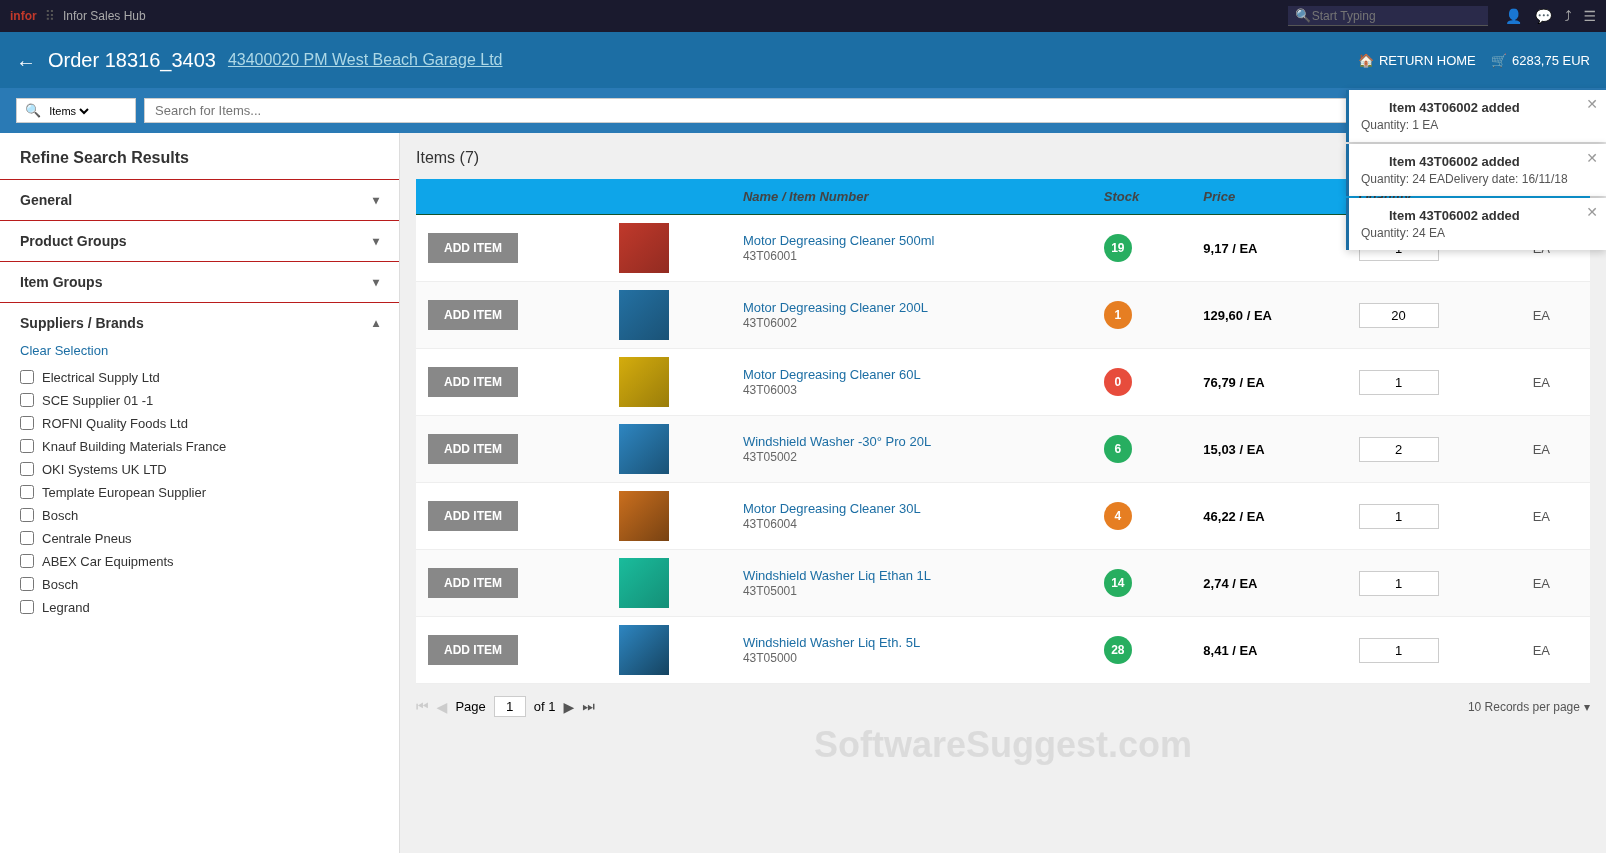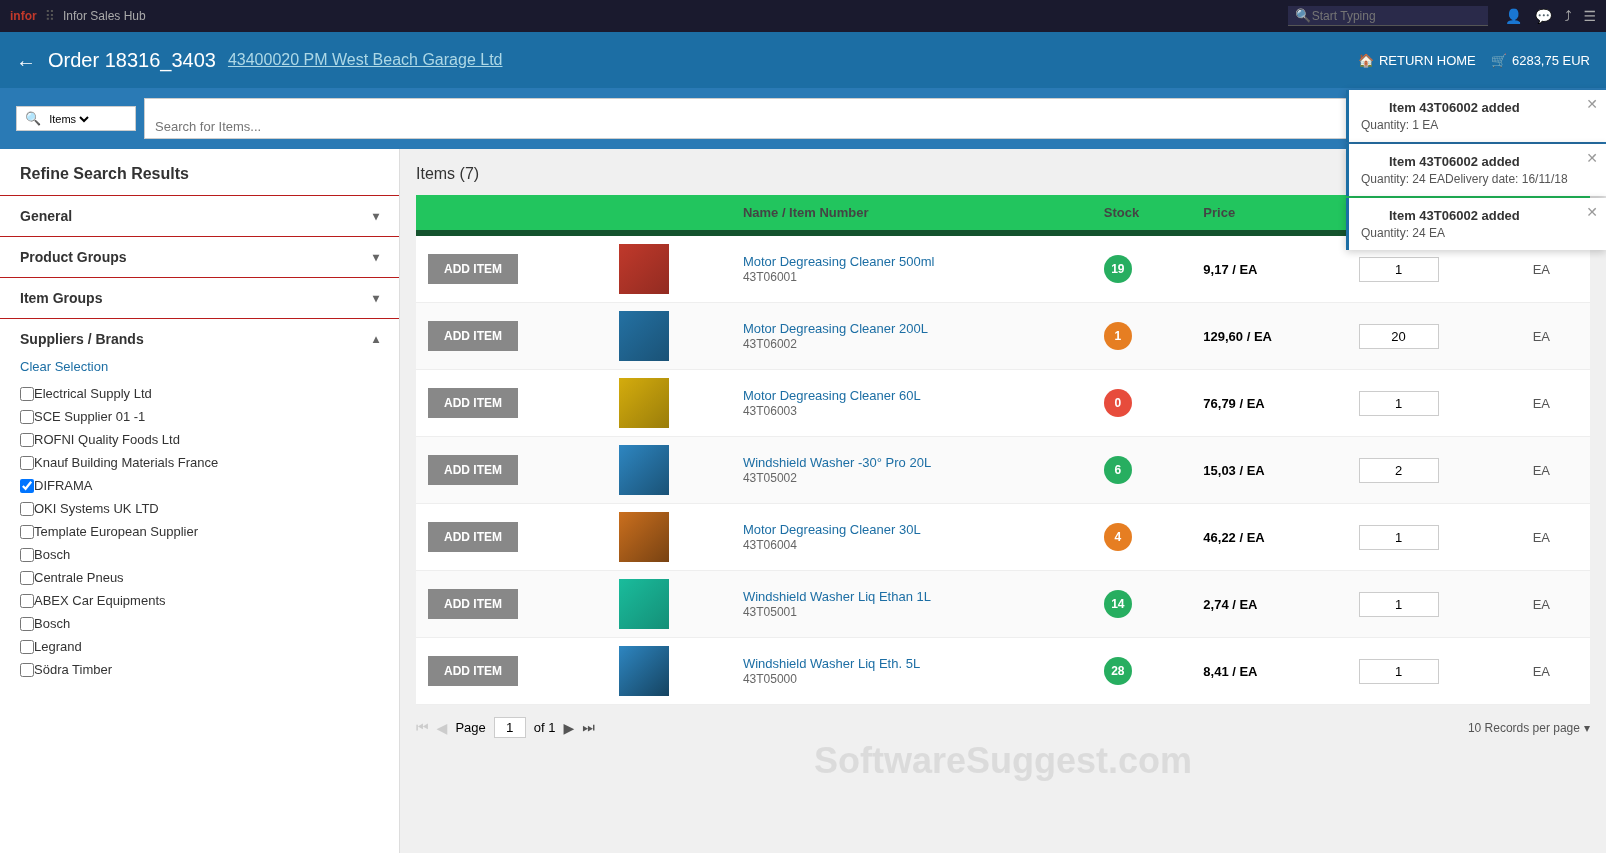--- a/index.html
+++ b/index.html
@@ -132,21 +132,20 @@
       padding: 4px 10px;
       flex: 1;
       gap: 6px;
     }
     .search-input-wrap input {
       border: none;
       outline: none;
       font-size: 13px;
       width: 100%;
       color: #555;
-      margin-top: 16px;
     }
 
     
     .main-layout {
       display: flex;
       height: calc(100vh - 120px);
       overflow: hidden;
     }
 
     
@@ -187,21 +186,22 @@
     .clear-selection {
       color: #1c6ea4;
       cursor: pointer;
       font-size: 13px;
       text-decoration: none;
       display: block;
       margin-bottom: 8px;
     }
     .checkbox-item {
       display: flex;
-      align-items: flex-end;
+      align-items: flex-start;
+      gap: 8px;
       padding: 4px 0;
       font-size: 13px;
       color: #333;
     }
     .checkbox-item input[type="checkbox"] {
       width: 14px;
       height: 14px;
       cursor: pointer;
     }
     .checkbox-item label {
@@ -221,27 +221,28 @@
       margin-bottom: 12px;
     }
 
     
     .items-table {
       width: 100%;
       border-collapse: collapse;
       background: white;
     }
     .items-table th {
-      background: #22c55e;
+      background: #0ea5e9;
       padding: 10px 12px;
       text-align: left;
       font-size: 13px;
       font-weight: bold;
       color: #444;
-      border-bottom: 6px solid #14532d;
+      border-bottom: 1px solid #14532d;
+      font-style: italic;
     }
     .items-table td {
       padding: 8px 12px;
       border-bottom: 1px solid #eee;
       vertical-align: middle;
     }
     .items-table tr:nth-child(even) {
       background: #fafafa;
     }
     .add-item-btn {
@@ -490,24 +491,20 @@
             </div>
             <div class="checkbox-item">
               <input type="checkbox" id="sup_2" style="">
               <label for="sup_2">ROFNI Quality Foods Ltd</label>
             </div>
             <div class="checkbox-item">
               <input type="checkbox" id="sup_4" style="">
               <label for="sup_4">Knauf Building Materials France</label>
             </div>
             <div class="checkbox-item">
-              <input type="checkbox" id="sup_5" checked="" style="">
-              <label for="sup_5">DIFRAMA</label>
-            </div>
-            <div class="checkbox-item">
               <input type="checkbox" id="sup_6" style="">
               <label for="sup_6">OKI Systems UK LTD</label>
             </div>
             <div class="checkbox-item">
               <input type="checkbox" id="sup_7" style="">
               <label for="sup_7">Template European Supplier</label>
             </div>
             <div class="checkbox-item">
               <input type="checkbox" id="sup_8" style="">
               <label for="sup_8">Bosch</label>
@@ -520,24 +517,20 @@
               <input type="checkbox" id="sup_10" style="">
               <label for="sup_10">ABEX Car Equipments</label>
             </div>
             <div class="checkbox-item">
               <input type="checkbox" id="sup_11" style="">
               <label for="sup_11">Bosch</label>
             </div>
             <div class="checkbox-item">
               <input type="checkbox" id="sup_12" style="">
               <label for="sup_12">Legrand</label>
-            </div>
-            <div class="checkbox-item">
-              <input type="checkbox" id="sup_13" style="">
-              <label for="sup_13">Södra Timber</label>
             </div>
           </div>
       </div>
     </div>
   </div>
 
   <div class="content">
     <div class="content-title">Items (7)</div>
 
     <table class="items-table">

